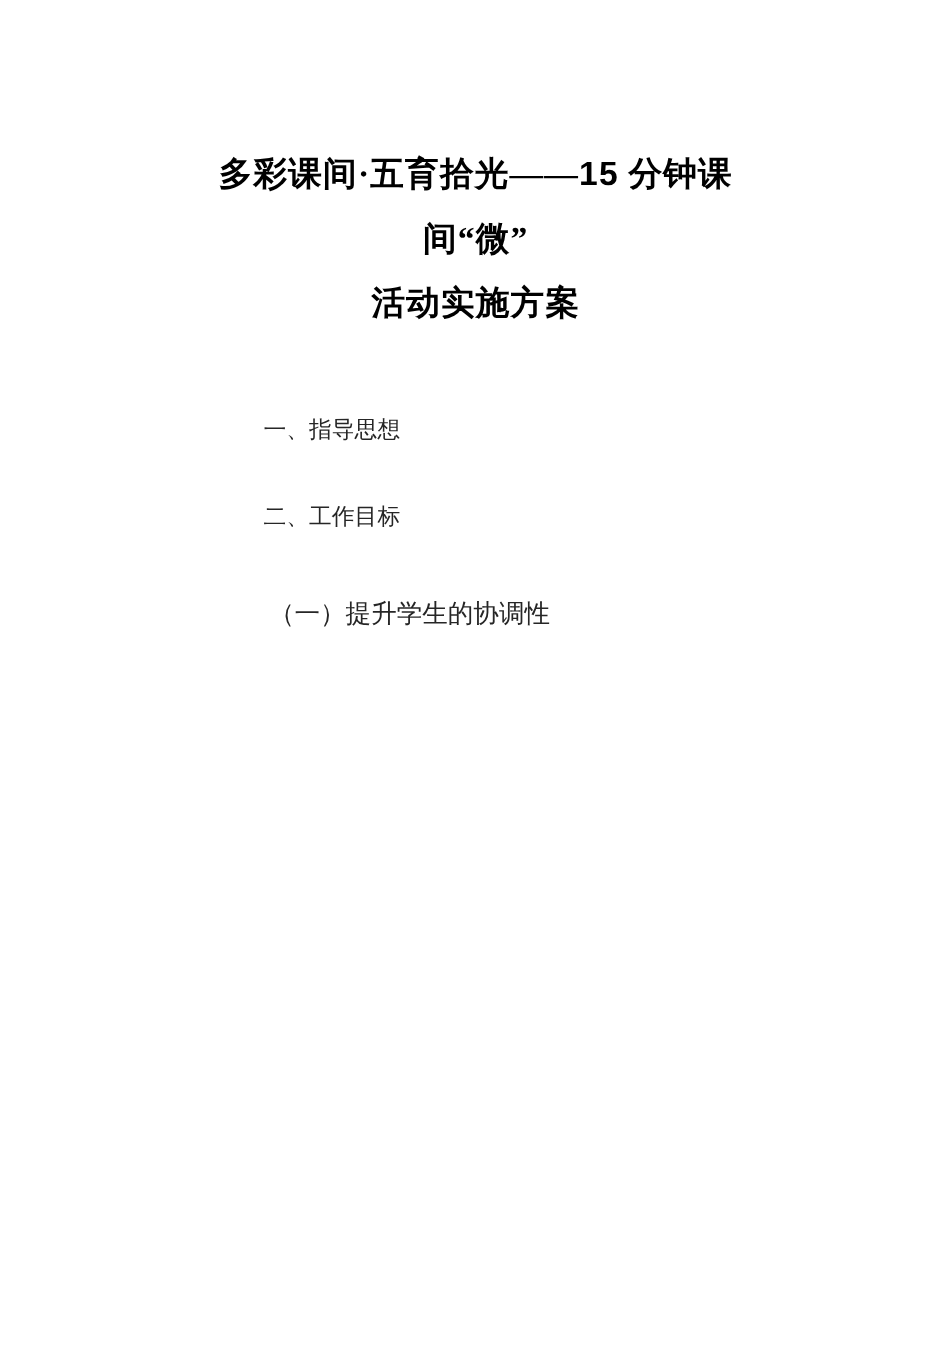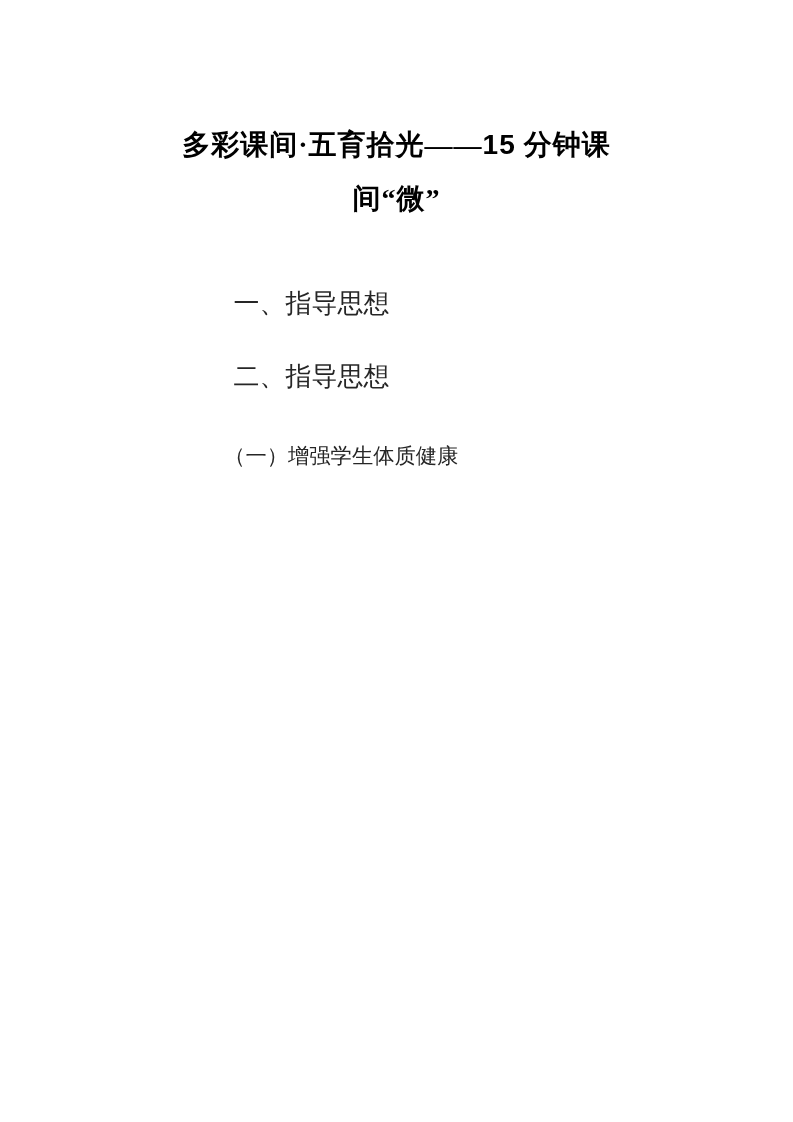--- a/index.html
+++ b/index.html
@@ -24,21 +24,21 @@
     padding: 0;
     text-align: center;
     font-size: 28px;
     line-height: 54px;
     font-weight: bold;
     color: #000000;
     letter-spacing: 1px;
   }
   .title-line { display: block; }
   .heading {
-    font-size: 26px;
+    font-size: 19px;
     line-height: 44px;
     text-indent: 2em;
     margin: 0;
   }
   .heading-1 { margin-top: 56px; }
   .heading-2 { margin-top: 29px; }
   .subheading {
     font-size: 21.3px;
     line-height: 44px;
     text-indent: 2em;
@@ -59,23 +59,24 @@
     font-weight: bold;
   }
 </style>
 </head>
 <body>
 
 <div class="page">
 
   <h1 class="title">
     <span class="title-line">多彩课间·五育拾光——<span class="digits">15</span> 分钟课间“微”</span>
+    <span class="title-line">活动实施方案</span>
   </h1>
 
   <div class="heading heading-1">一、指导思想</div>
 
 
-  <div class="heading heading-2">二、指导思想</div>
+  <div class="heading heading-2">二、工作目标</div>
 
-  <div class="subheading">（一）增强学生体质健康</div>
+  <div class="subheading">（一）提升学生的协调性</div>
 
 
 </div>
 
 </body></html>

